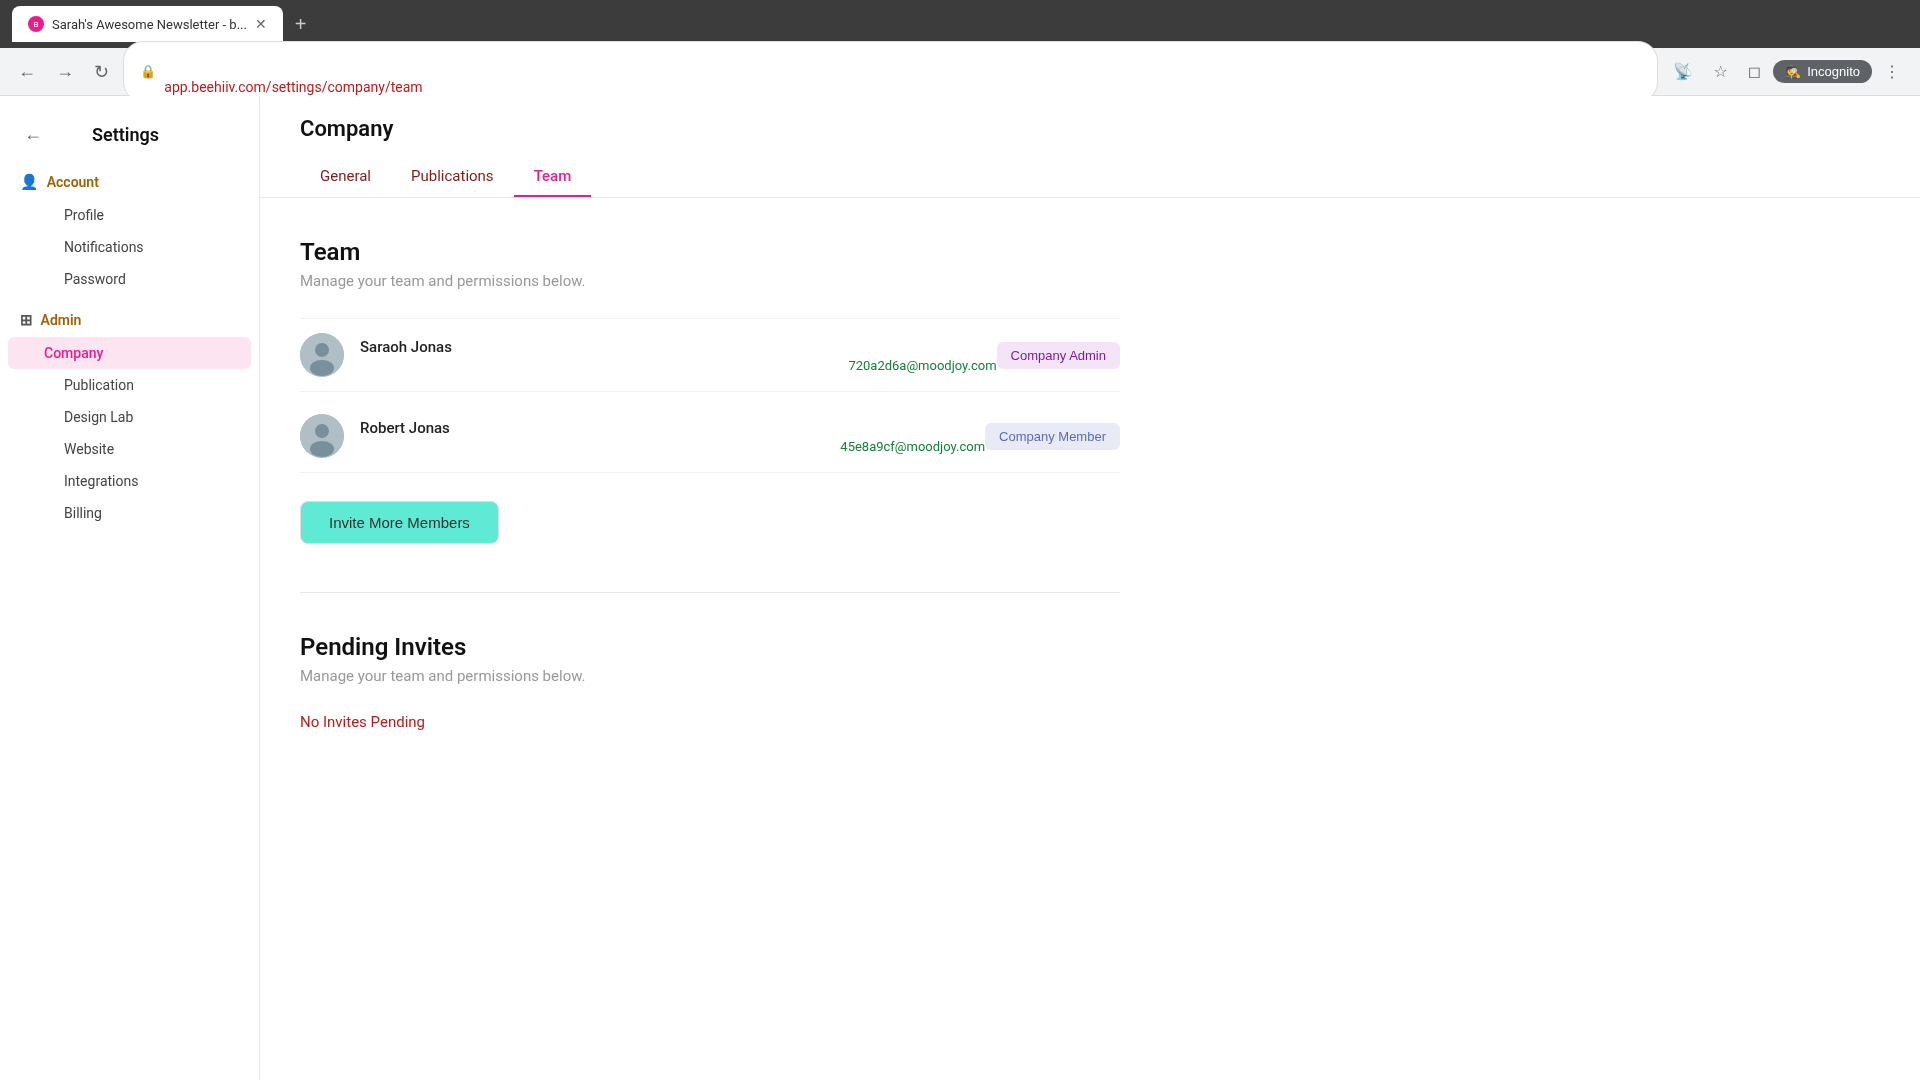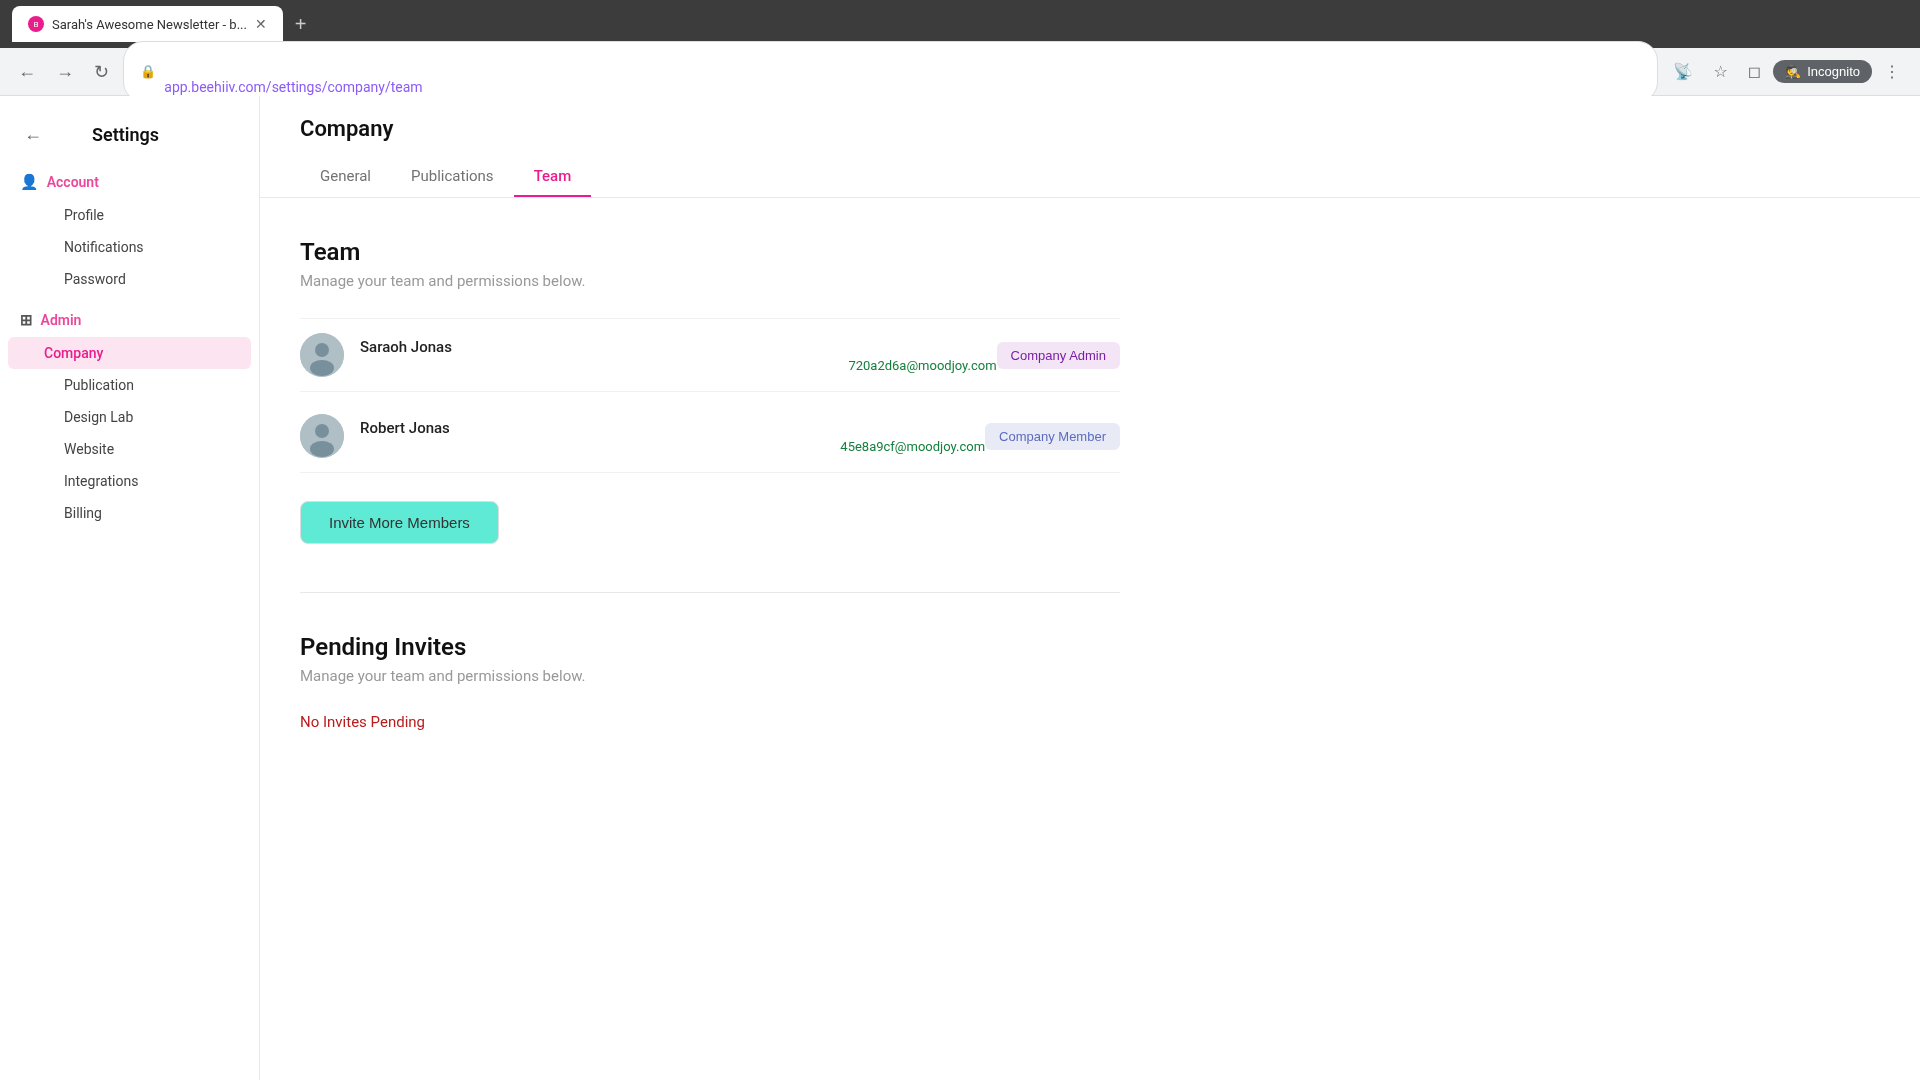--- a/index.html
+++ b/index.html
@@ -10,50 +10,50 @@
     .browser-tab { background: #fff; border-radius: 8px 8px 0 0; padding: 0 16px; height: 36px; display: flex; align-items: center; gap: 8px; font-size: 13px; color: #333; min-width: 200px; }
     .browser-tab .tab-favicon { width: 16px; height: 16px; border-radius: 50%; background: #e91e8c; display: flex; align-items: center; justify-content: center; font-size: 8px; color: white; flex-shrink: 0; }
     .browser-tab .tab-title { flex: 1; overflow: hidden; text-overflow: ellipsis; white-space: nowrap; }
     .browser-tab .tab-close { color: #666; font-size: 14px; cursor: pointer; }
     .tab-new { background: none; border: none; color: #ccc; font-size: 20px; cursor: pointer; margin-left: 4px; }
 
     .browser-toolbar { background: #f1f3f4; height: 48px; display: flex; align-items: center; padding: 0 12px; gap: 8px; border-bottom: 1px solid #ddd; flex-shrink: 0; }
     .nav-btn { background: none; border: none; color: #666; font-size: 18px; cursor: pointer; padding: 4px 6px; border-radius: 4px; }
     .address-bar { flex: 1; background: #fff; border: 1px solid #ddd; border-radius: 20px; padding: 6px 16px; font-size: 14px; color: #333; display: flex; align-items: center; gap: 8px; }
     .address-bar .lock-icon { color: #555; font-size: 13px; }
-    .address-text { font-size: 14px; color: #8b5cf6; margin-top: 31px; }
+    .address-text { font-size: 14px; color: #b91c1c; margin-top: 31px; }
     .toolbar-actions { display: flex; align-items: center; gap: 4px; }
     .toolbar-btn { background: none; border: none; color: #666; font-size: 16px; cursor: pointer; padding: 4px 8px; border-radius: 4px; }
     .incognito-btn { background: #5f6368; color: #fff; border: none; border-radius: 16px; padding: 4px 12px; font-size: 13px; cursor: pointer; display: flex; align-items: center; gap: 6px; }
 
     
     .app-container { display: flex; flex: 1; overflow: hidden; }
 
     
     .sidebar { width: 260px; border-right: 1px solid #e8e8e8; background: #fff; display: flex; flex-direction: column; flex-shrink: 0; padding: 16px 0; overflow-y: auto; }
     .sidebar-header { display: flex; align-items: center; gap: 10px; padding: 8px 20px 16px; }
     .back-btn { background: none; border: none; color: #666; font-size: 18px; cursor: pointer; padding: 4px; border-radius: 4px; }
     .settings-title { font-size: 18px; font-weight: 600; color: #111; margin-left: 36px; }
 
     .sidebar-section { margin-bottom: 8px; }
     .sidebar-section-header { display: flex; align-items: center; gap: 8px; padding: 8px 20px; color: #555; font-size: 13px; font-weight: 600; }
     .sidebar-section-icon { font-size: 15px; color: #555; }
-    .sidebar-section-label { font-size: 14px; font-weight: 600; color: #ec4899; }
+    .sidebar-section-label { font-size: 14px; font-weight: 600; color: #a16207; }
 
     .sidebar-item { padding: 8px 20px 8px 44px; font-size: 14px; color: #444; cursor: pointer; border-radius: 0; transition: background 0.15s; margin-left: 20px; }
     .sidebar-item.active { background: #fce4f0; color: #e91e8c; font-weight: 500; border-radius: 6px; margin: 0 8px; padding: 8px 12px 8px 36px; }
 
     
     .main-content { flex: 1; overflow-y: auto; background: #fff; }
 
     .page-header { padding: 20px 40px 0; border-bottom: 1px solid #e8e8e8; }
     .page-title { font-size: 22px; font-weight: 600; color: #111; margin-bottom: 16px; }
 
     .tabs { display: flex; gap: 0; }
-    .tab { padding: 10px 20px; font-size: 15px; color: #737373; cursor: pointer; border-bottom: 2px solid transparent; transition: all 0.15s; text-decoration: none; }
+    .tab { padding: 10px 20px; font-size: 15px; color: #7f1d1d; cursor: pointer; border-bottom: 2px solid transparent; transition: all 0.15s; text-decoration: none; }
     .tab.active { color: #e91e8c; border-bottom-color: #e91e8c; font-weight: 500; }
 
     .content-body { padding: 40px; max-width: 900px; }
 
     .section { margin-bottom: 48px; }
     .section-title { font-size: 24px; font-weight: 600; color: #111; margin-bottom: 6px; }
     .section-subtitle { font-size: 15px; color: #999; margin-bottom: 28px; }
 
     .member-list { display: flex; flex-direction: column; gap: 8px; margin-bottom: 28px; }
     .member-row { display: flex; align-items: center; padding: 14px 0; border-bottom: 1px solid #f0f0f0; }

